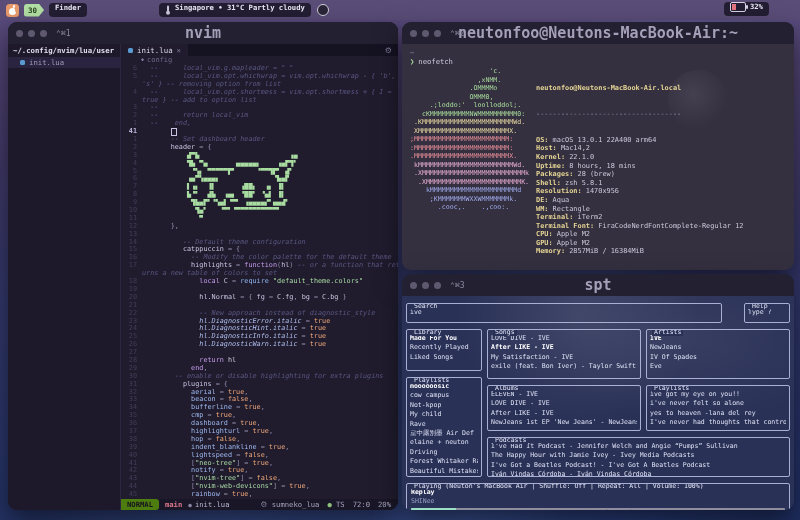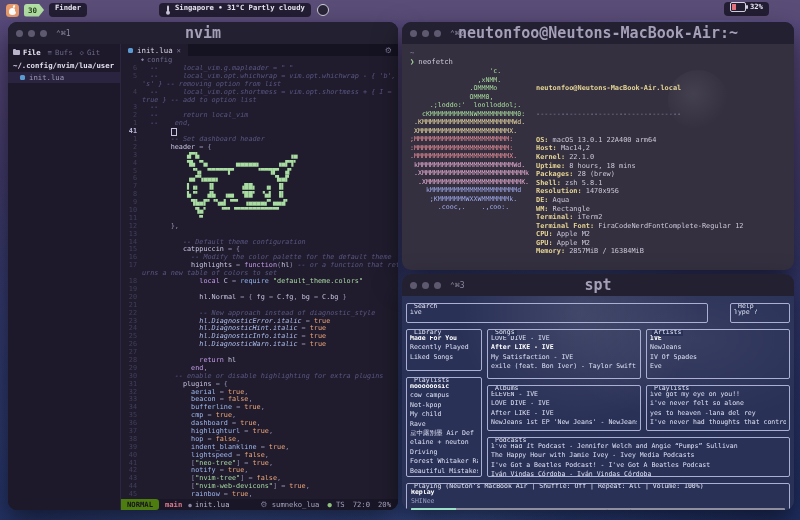--- a/index.html
+++ b/index.html
@@ -96,21 +96,21 @@
   
   #win-spt{left:402px;top:274px;width:392px;height:236px;background:#2a3157;display:flex;flex-direction:column;}
   .spt-body{position:relative;flex:1;min-height:0;padding:3px 4px;font-size:6.5px;line-height:9.4px;color:#dde2f4;box-sizing:border-box;}
   .spt-body:before{content:"";position:absolute;inset:0;pointer-events:none;
     background:radial-gradient(ellipse at 45% 8%, rgba(255,255,255,.10), rgba(255,255,255,0) 40%),
                radial-gradient(ellipse at 75% 20%, rgba(255,255,255,.06), rgba(255,255,255,0) 35%);}
   .tbox{border:1px solid #a9b0d4;border-radius:2px;position:relative;padding:4px 3px 0;overflow:hidden;box-sizing:border-box;}
   .blabel{position:absolute;top:-1px;left:5px;background:#2a3157;padding:0 2px;font-size:6.5px;color:#e3e7f8;line-height:7px;}
   .spt-row1{display:flex;gap:22px;margin-top:4px;}
   .search{flex:1;height:20px;}
-  .help{width:60px;height:20px;}
+  .help{width:46px;height:20px;}
   .spt-main{display:flex;gap:5px;margin-top:6px;height:148px;}
   .leftcol{width:76px;display:flex;flex-direction:column;gap:6px;flex:none;}
   .library{height:42px;flex:none;}
   .playlistsL{flex:1;min-height:0;}
   .rightcol{flex:1;display:flex;flex-direction:column;gap:6px;min-width:0;}
   .r1{display:flex;gap:5px;height:50px;flex:none;}
   .r2{display:flex;gap:5px;height:46px;flex:none;}
   .songs,.albums{width:154px;flex:none;}
   .artists,.playlistsR{flex:1;min-width:0;}
   .podcasts{flex:1;min-height:0;}
@@ -192,34 +192,20 @@
       <span class="lights">
         <span class="light"></span>
         <span class="light"></span>
         <span class="light"></span>
       </span>
       <span class="hotkey">⌃⌘1</span>
       <span class="wtitle">nvim</span>
     </div>
     <div class="nvim-body">
       <div class="sidebar">
-        <div class="sb-tabs">
-          <span class="sb-tab active">
-              <span class="fold-ic"></span>
-              <span>File</span>
-            </span>
-          <span class="sb-tab">
-              <span>≡</span>
-              <span>Bufs</span>
-            </span>
-          <span class="sb-tab">
-              <span>◇</span>
-              <span>Git</span>
-            </span>
-        </div>
         <div class="sb-path">~/.config/nvim/lua/user</div>
         <div class="sb-file">
             <span class="lua-ic"></span>
             <span>init.lua</span>
           </div>
       </div>
       <div class="editor">
         <div class="tabline">
           <span class="tab">
             <span class="lua-ic"></span>

